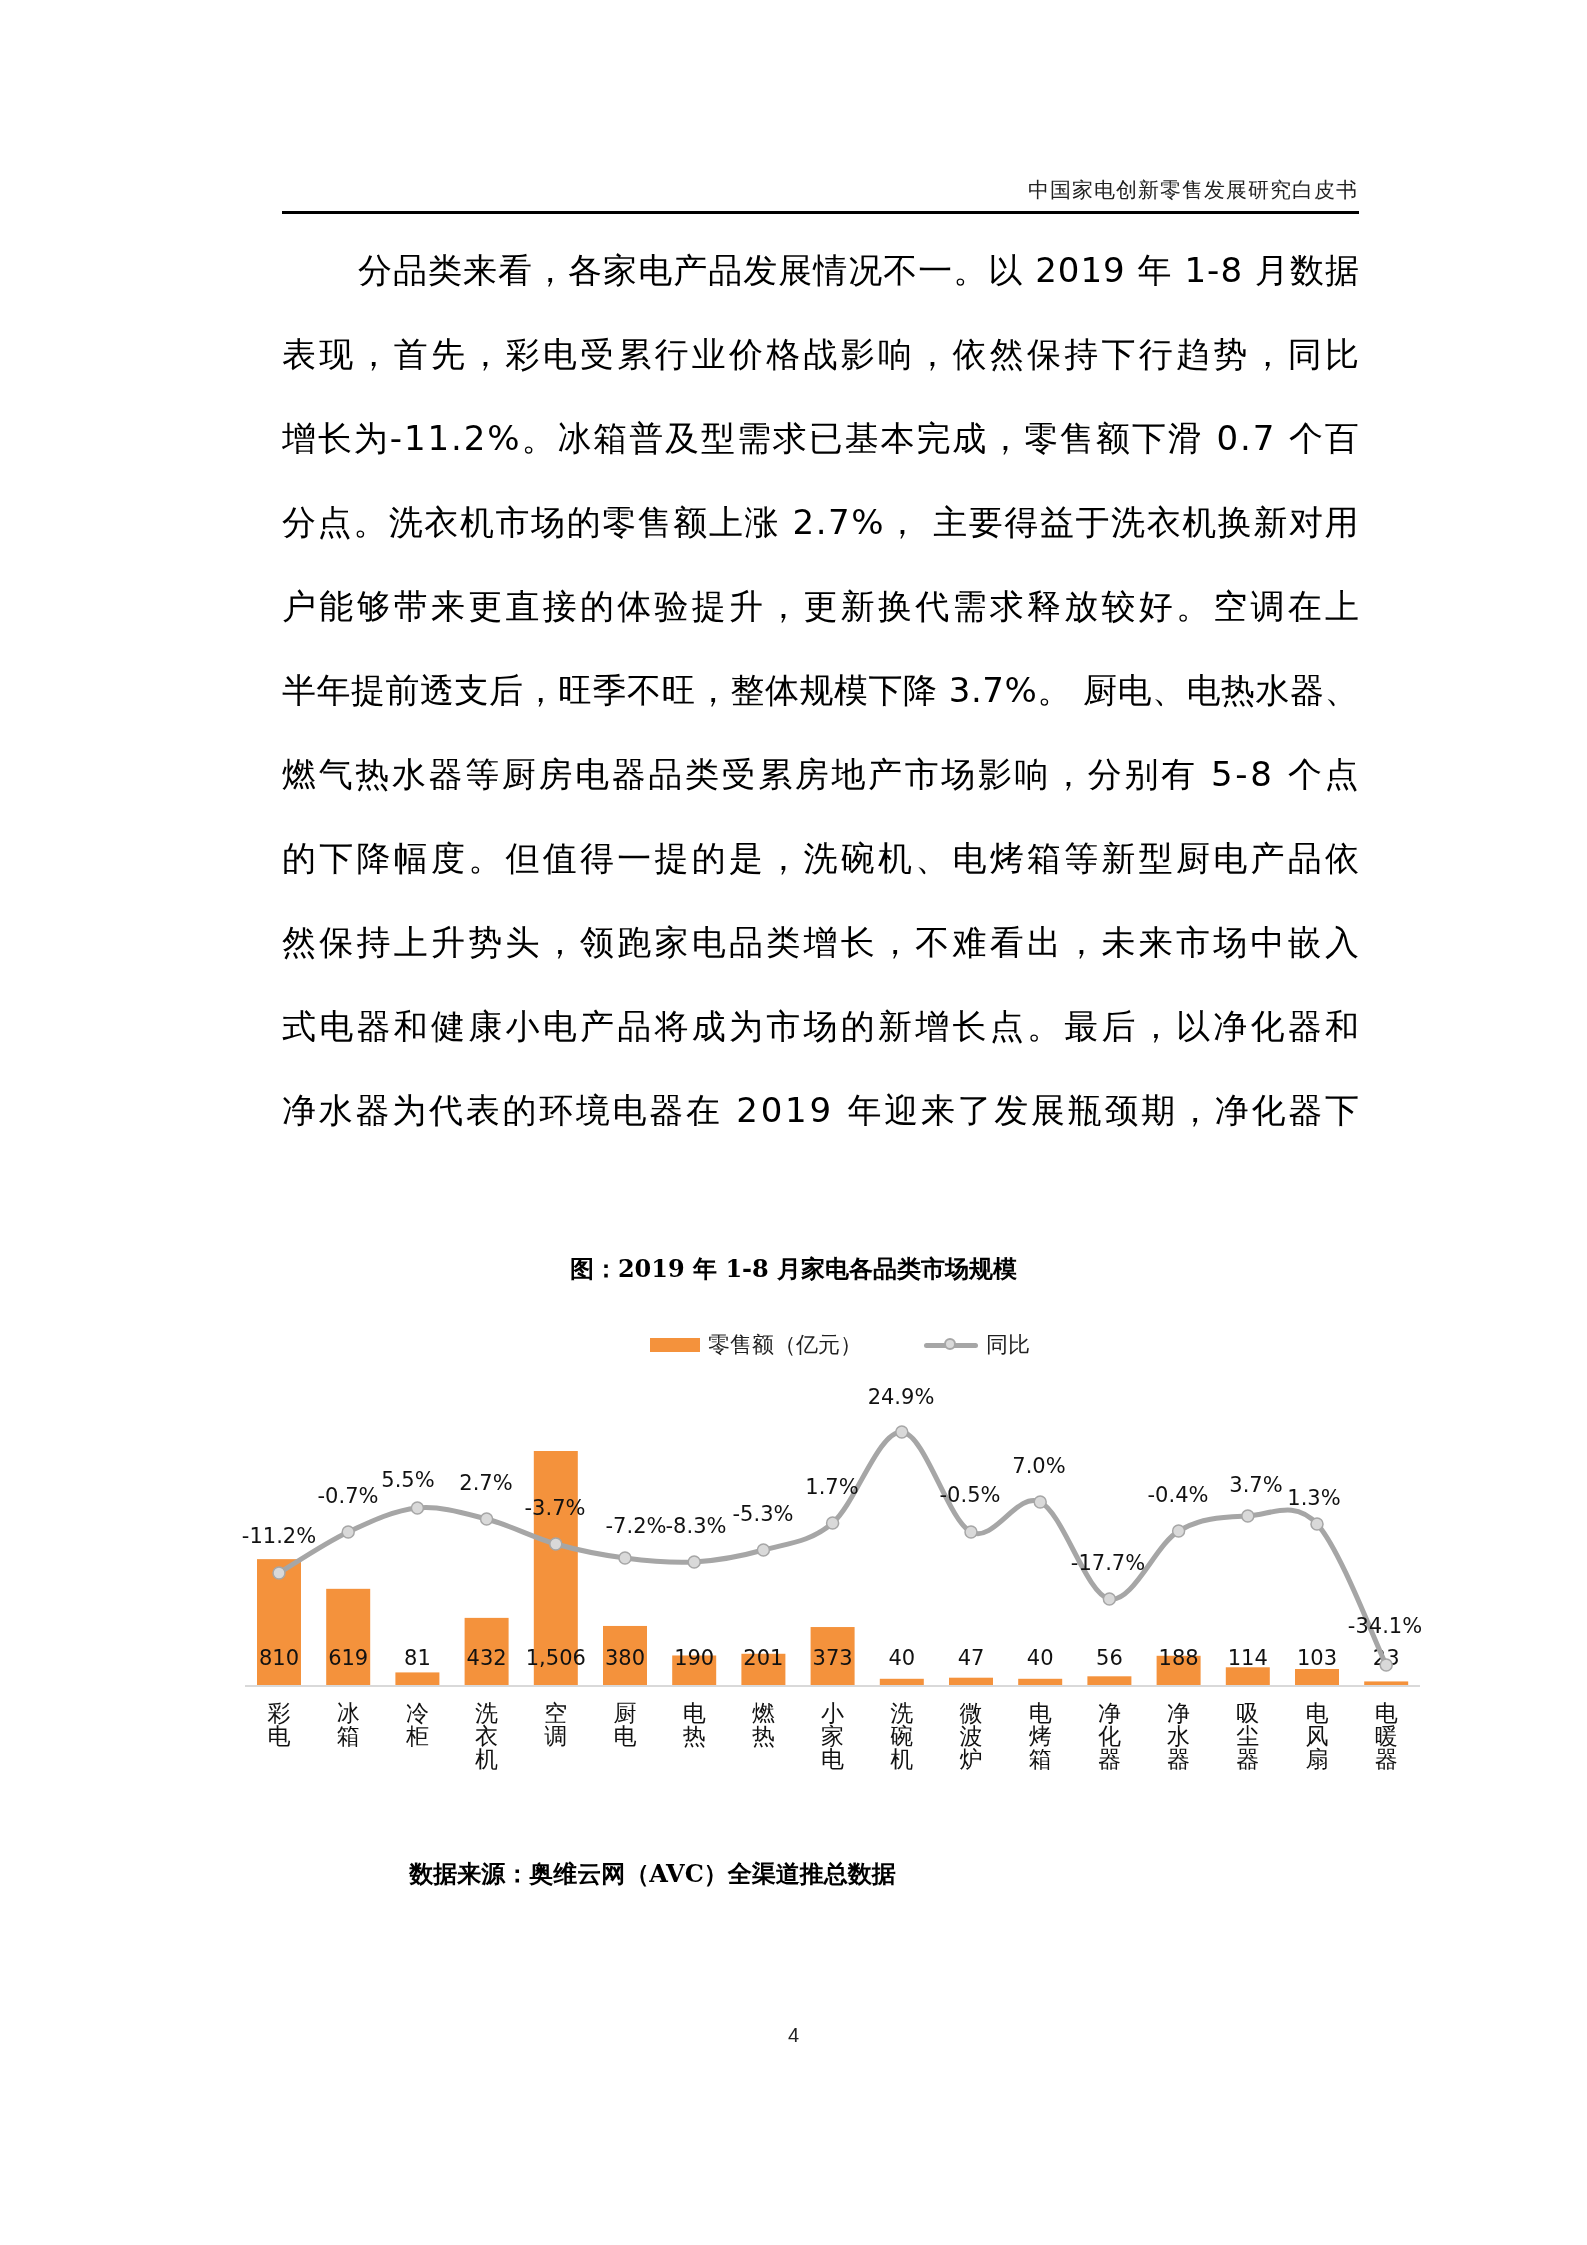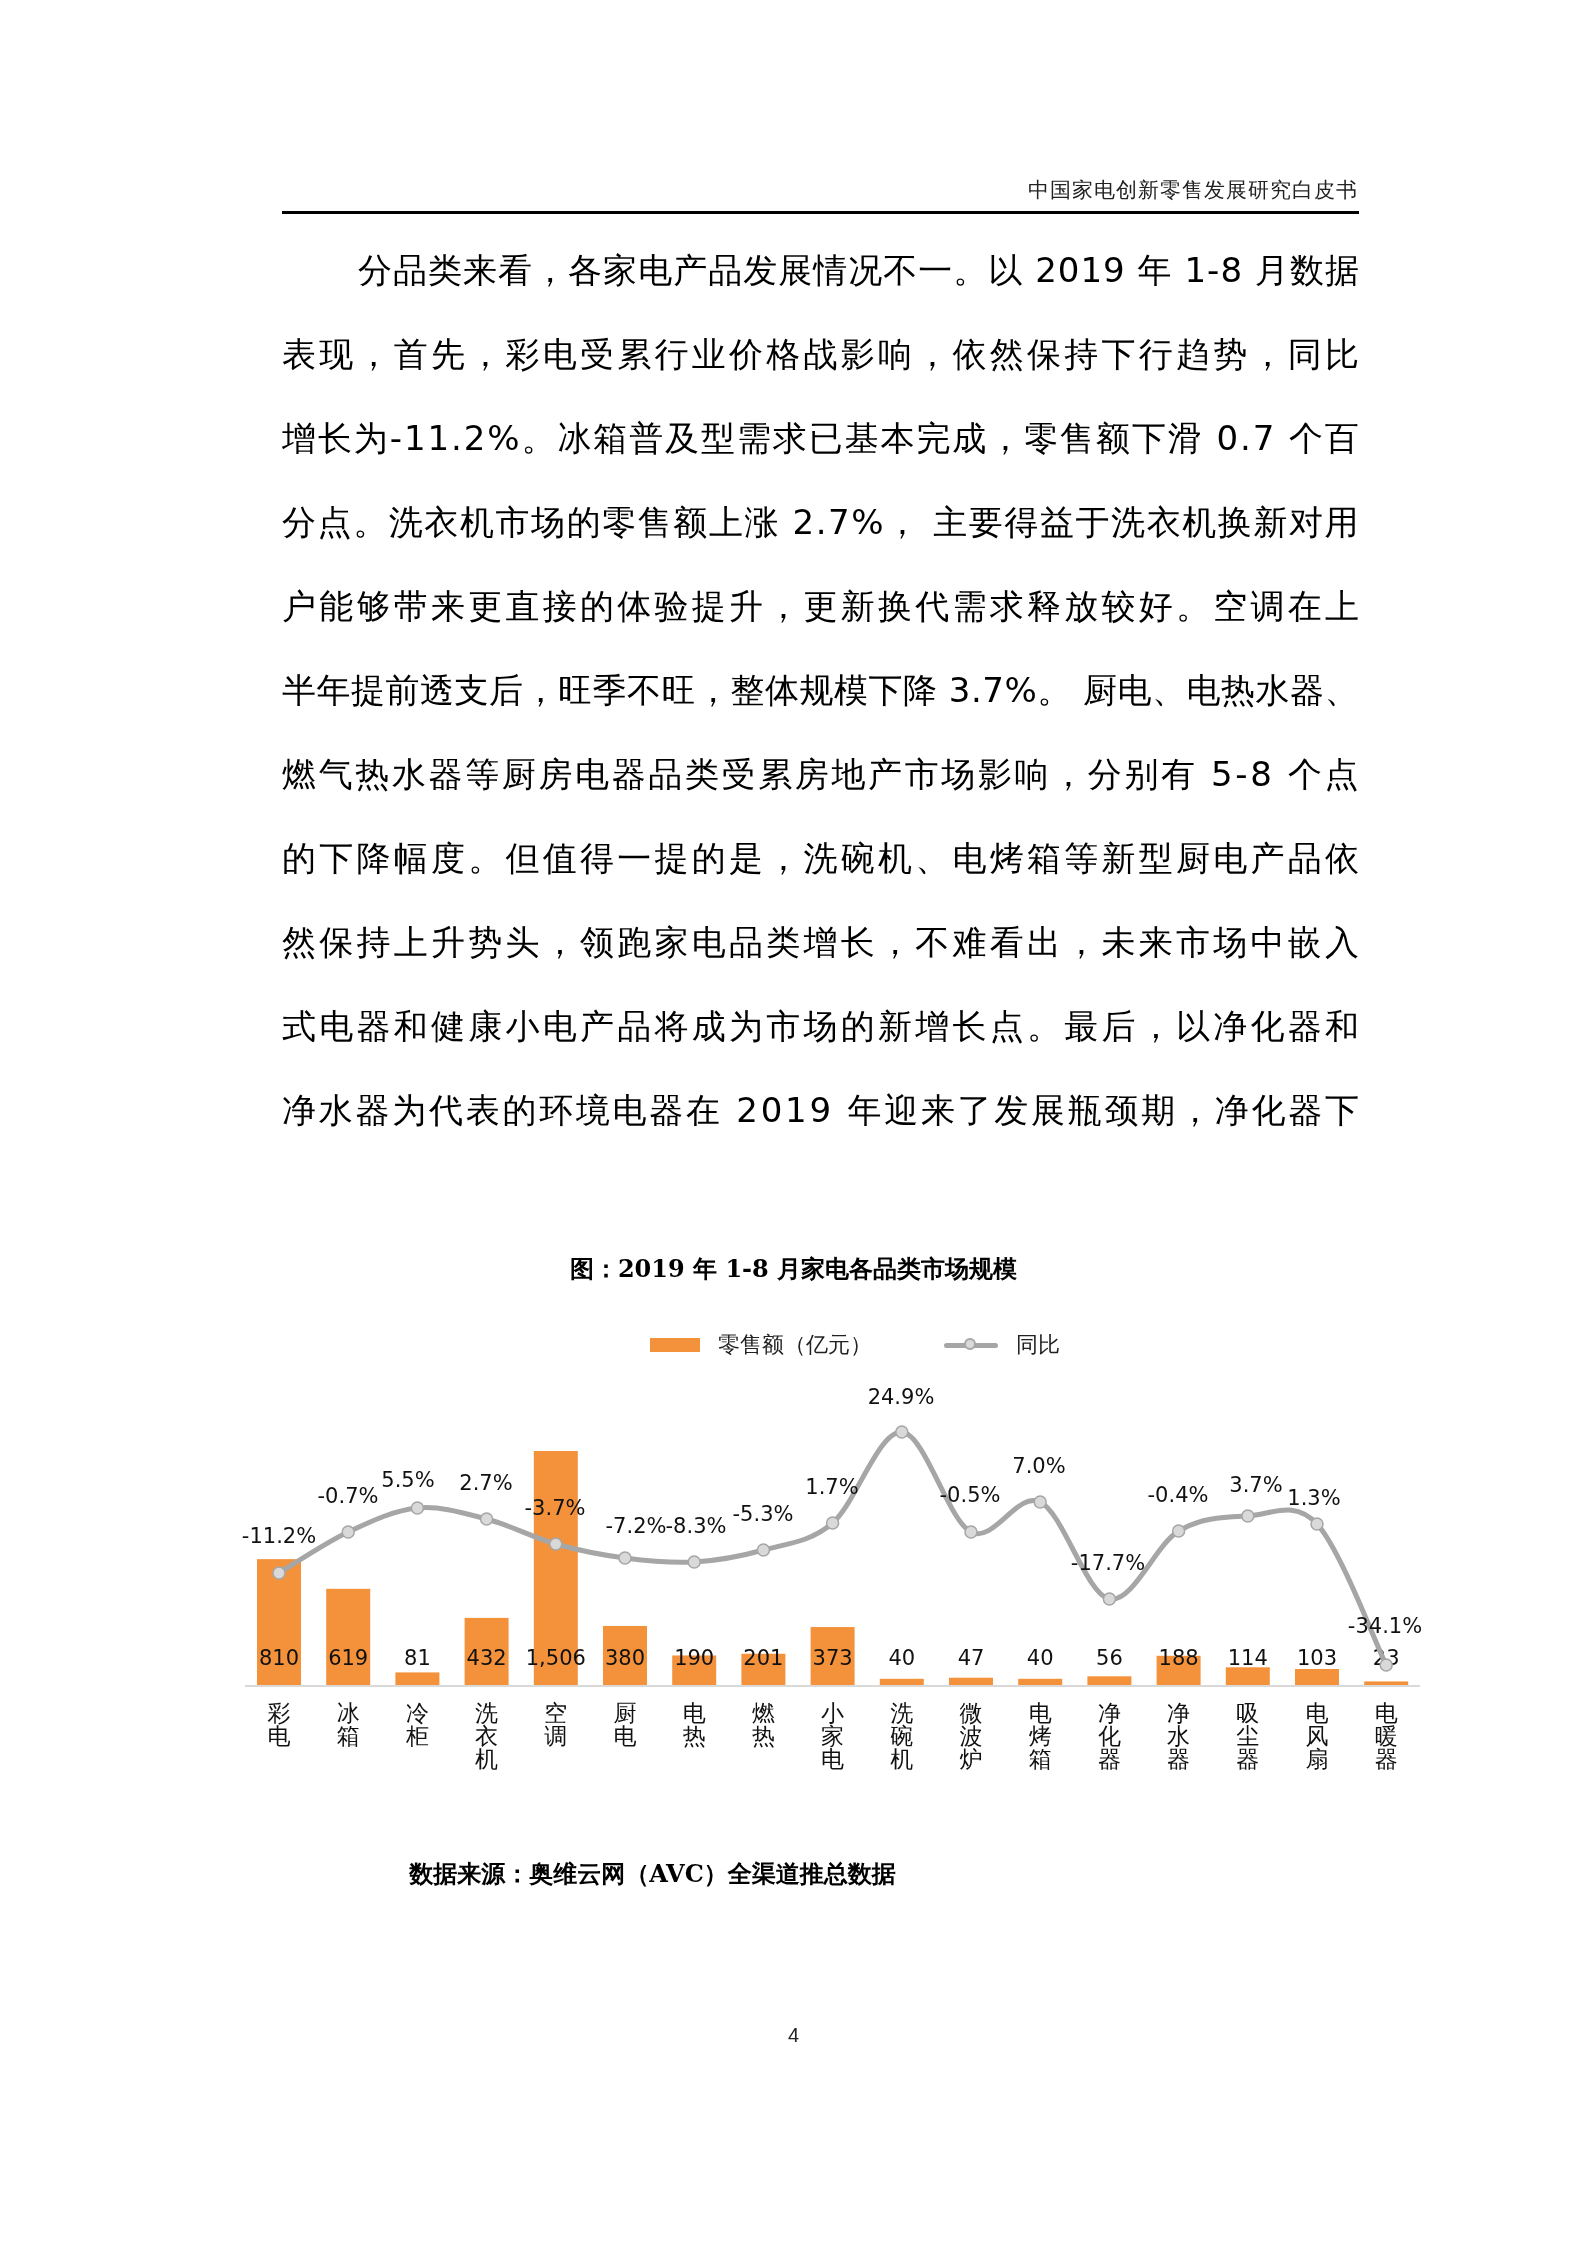--- a/index.html
+++ b/index.html
@@ -12,21 +12,21 @@
   .body-line { height:84px; line-height:44px; font-size:34px; white-space:nowrap;
                display:flex; justify-content:space-between; }
   .body-line.first { padding-left:76px; }
   .body-line.last { justify-content:flex-start; }
   .fig-title { position:absolute; top:1253px; left:0; width:1587px; text-align:center;
                font-family:"DejaVu Serif","Liberation Serif",serif; font-weight:bold; font-size:24px; }
   .source { position:absolute; top:1858px; left:0; width:1305px; text-align:center;
             font-family:"DejaVu Serif","Liberation Serif",serif; font-weight:bold; font-size:24px; }
   .page-number { position:absolute; top:2024px; left:0; width:1587px; text-align:center;
                  font-family:"Liberation Sans",sans-serif; font-size:20px; color:#222; }
-  .legend { position:absolute; top:1330px; left:650px; display:flex; align-items:center; font-size:22px; color:#222;gap:10px; }
+  .legend { position:absolute; top:1330px; left:650px; display:flex; align-items:center; font-size:22px; color:#222; }
   .legend .swatch { width:50px; height:14px; background:#F4923C; margin-right:8px; }
   .legend .line-key { position:relative; width:54px; height:20px; margin-left:62px; margin-right:8px; }
   .legend .line-key .seg { position:absolute; left:0; right:0; top:8px; height:5px; background:#A6A6A6; border-radius:3px; }
   .legend .line-key .dot { position:absolute; left:20px; top:3px; width:12px; height:12px; border-radius:50%;
                            background:#D9D9D9; border:2px solid #A6A6A6; box-sizing:border-box; }
   #chart { position:absolute; left:0; top:0; width:1587px; height:2245px; pointer-events:none; }
   .cat-label { position:absolute; top:1702px; width:30px; font-size:23px; line-height:23px; text-align:center; color:#111; }
 </style>
 </head>
 <body>

